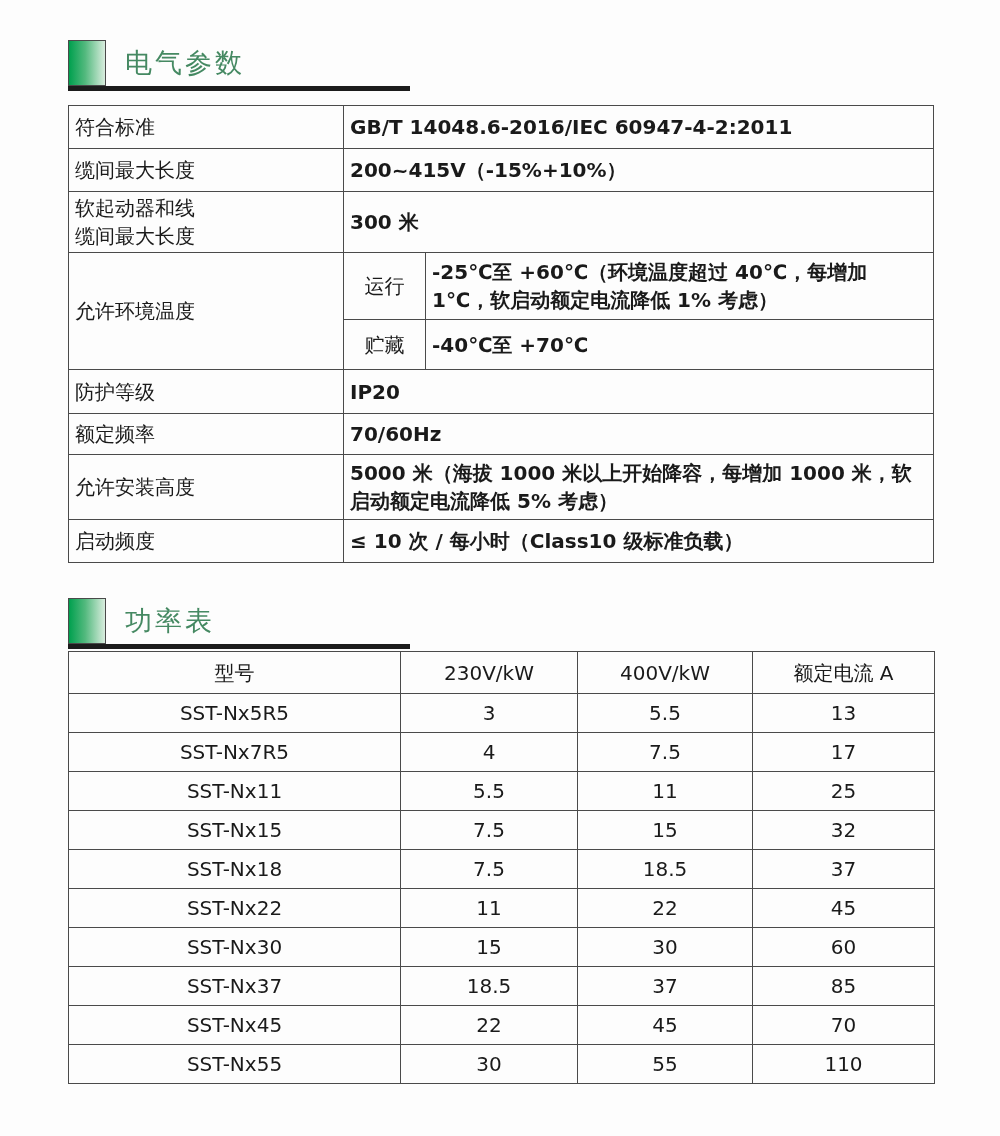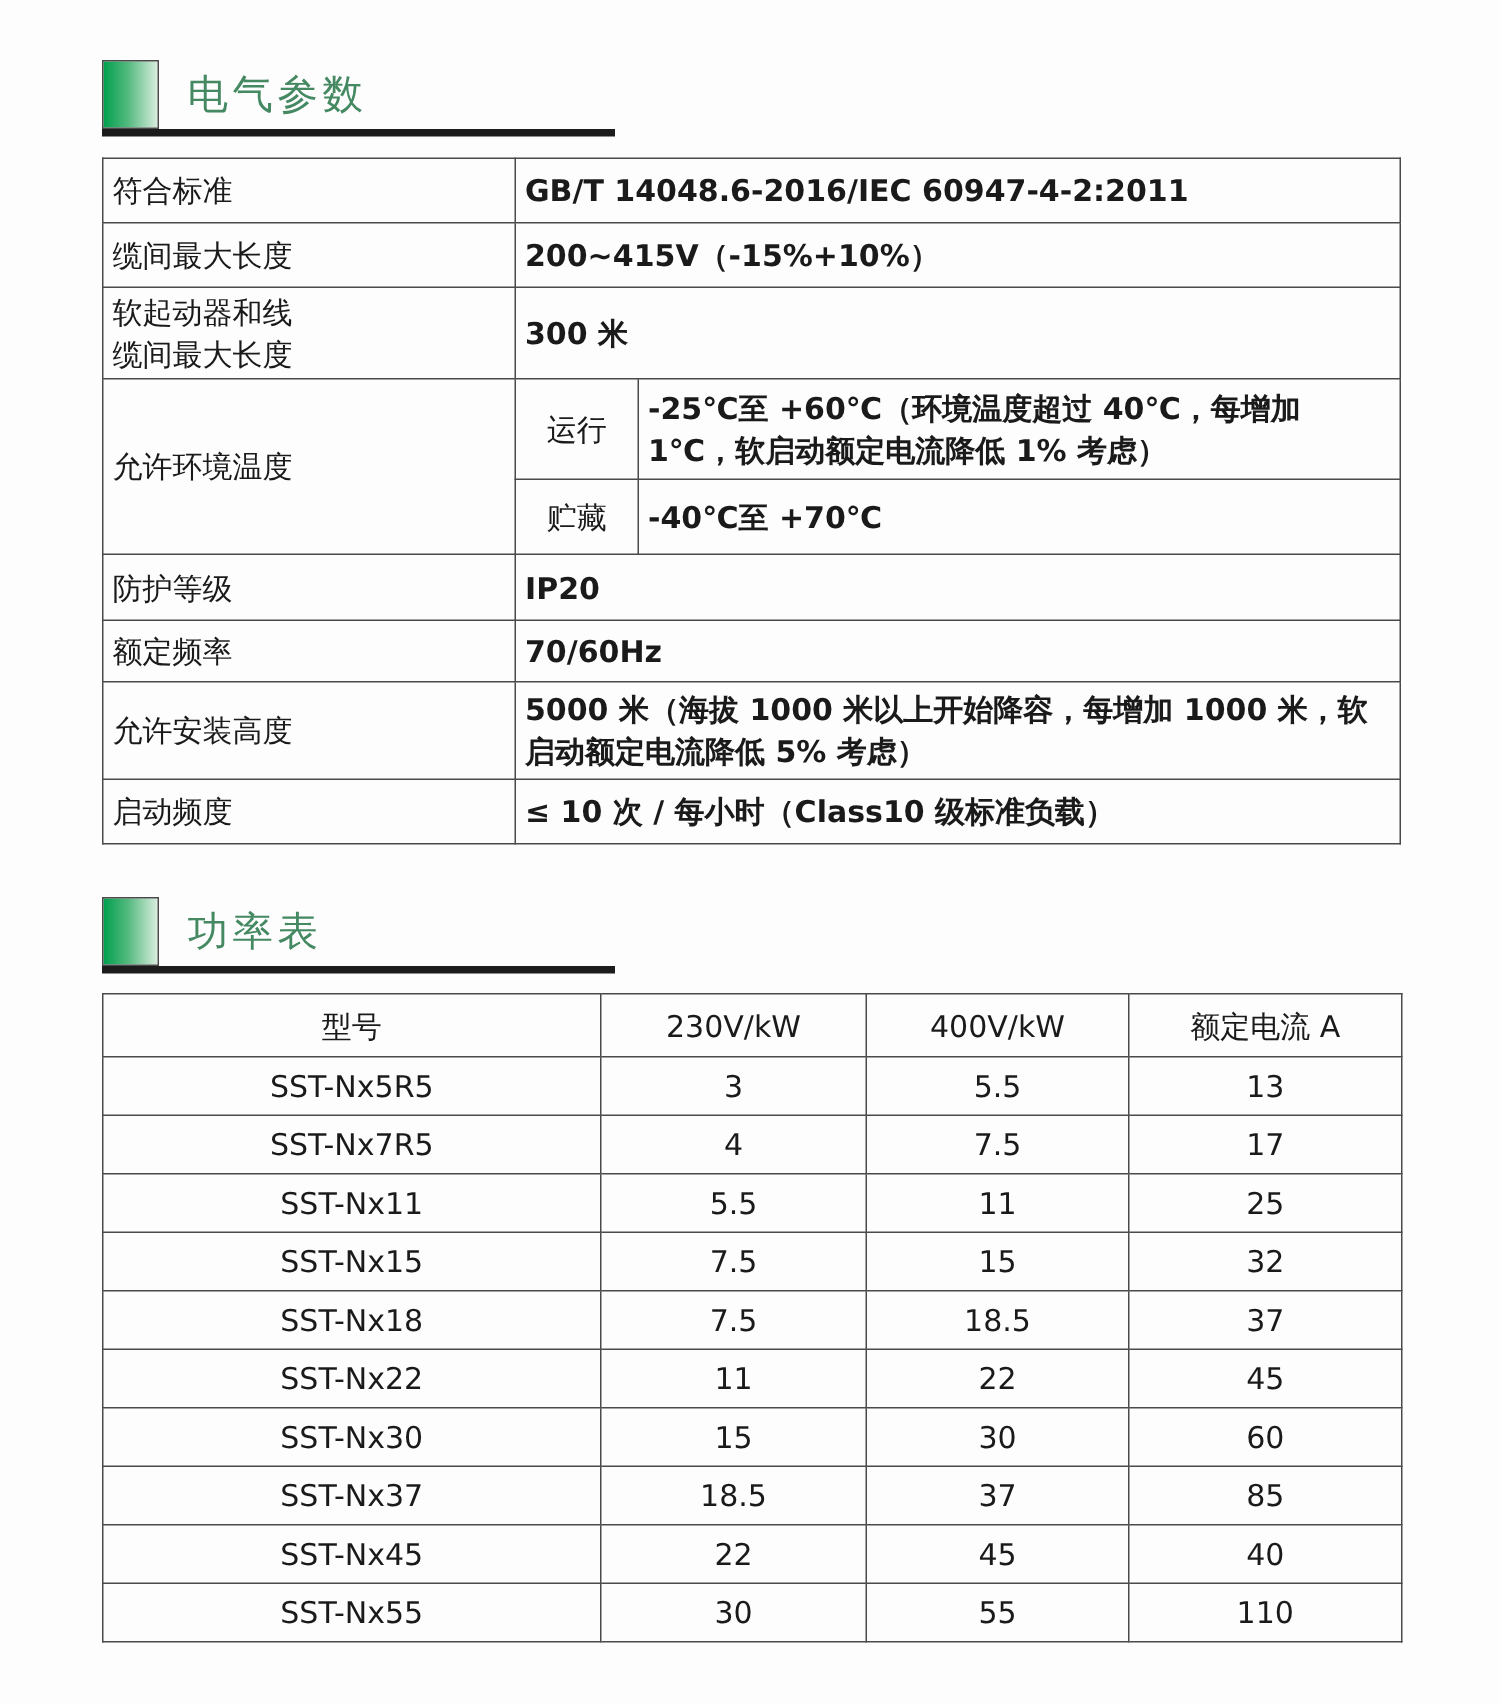--- a/index.html
+++ b/index.html
@@ -68,21 +68,21 @@
   .elec-table td.lbl{
     text-align:left;
     white-space:pre-line;
   }
   .elec-table td.sub-lbl{text-align:center;}
   .elec-table td.val{text-align:left;font-weight:bold;}
   .r-h43{height:43px;} .r-h58{height:58px;} .r-h67{height:67px;}
   .r-h50{height:50px;} .r-h44{height:44px;} .r-h41{height:41px;} .r-h65{height:65px;border-radius:12px;}
 
   
-  .power-table{margin-top:13px;padding-left:43px;}
+  .power-table{margin-top:2px;padding-left:43px;}
   .power-table col.p1{width:332px;}
   .power-table col.p2{width:177px;}
   .power-table col.p3{width:175px;}
   .power-table col.p4{width:182px;}
   .power-table th,.power-table td{text-align:center;height:39px;}
   .power-table tr.hdr th{height:42px;}
 
   .gap-before-power{margin-top:35px;}
 </style>
 </head>
@@ -211,21 +211,21 @@
         <tr>
           <td>SST-Nx37</td>
           <td>18.5</td>
           <td>37</td>
           <td>85</td>
         </tr>
         <tr>
           <td>SST-Nx45</td>
           <td>22</td>
           <td>45</td>
-          <td>40</td>
+          <td>70</td>
         </tr>
         <tr>
           <td>SST-Nx55</td>
           <td>30</td>
           <td>55</td>
           <td>110</td>
         </tr>
       </tbody>
   </table>
 

